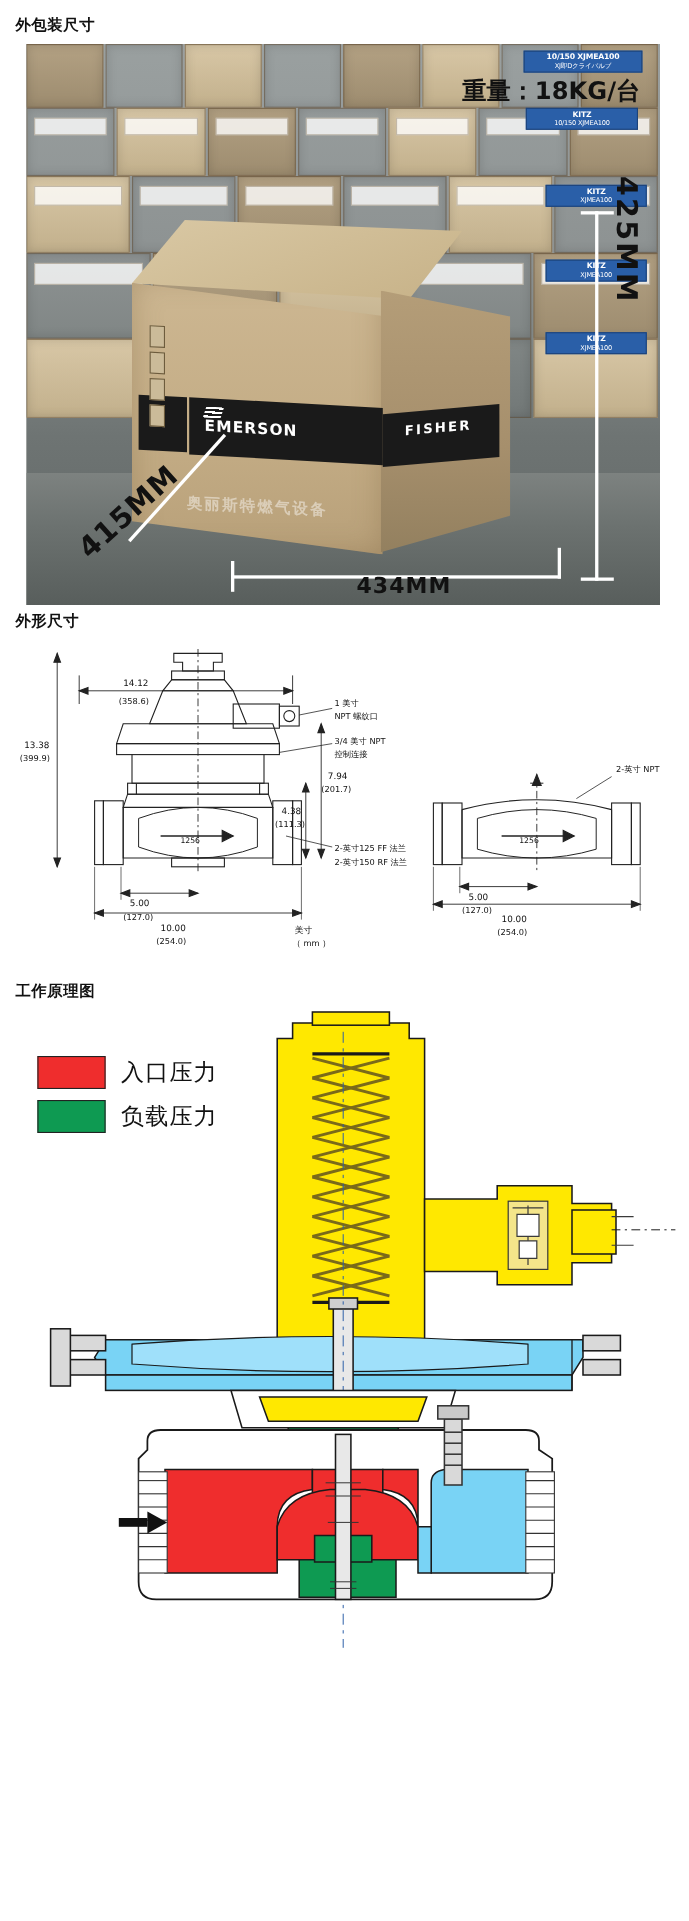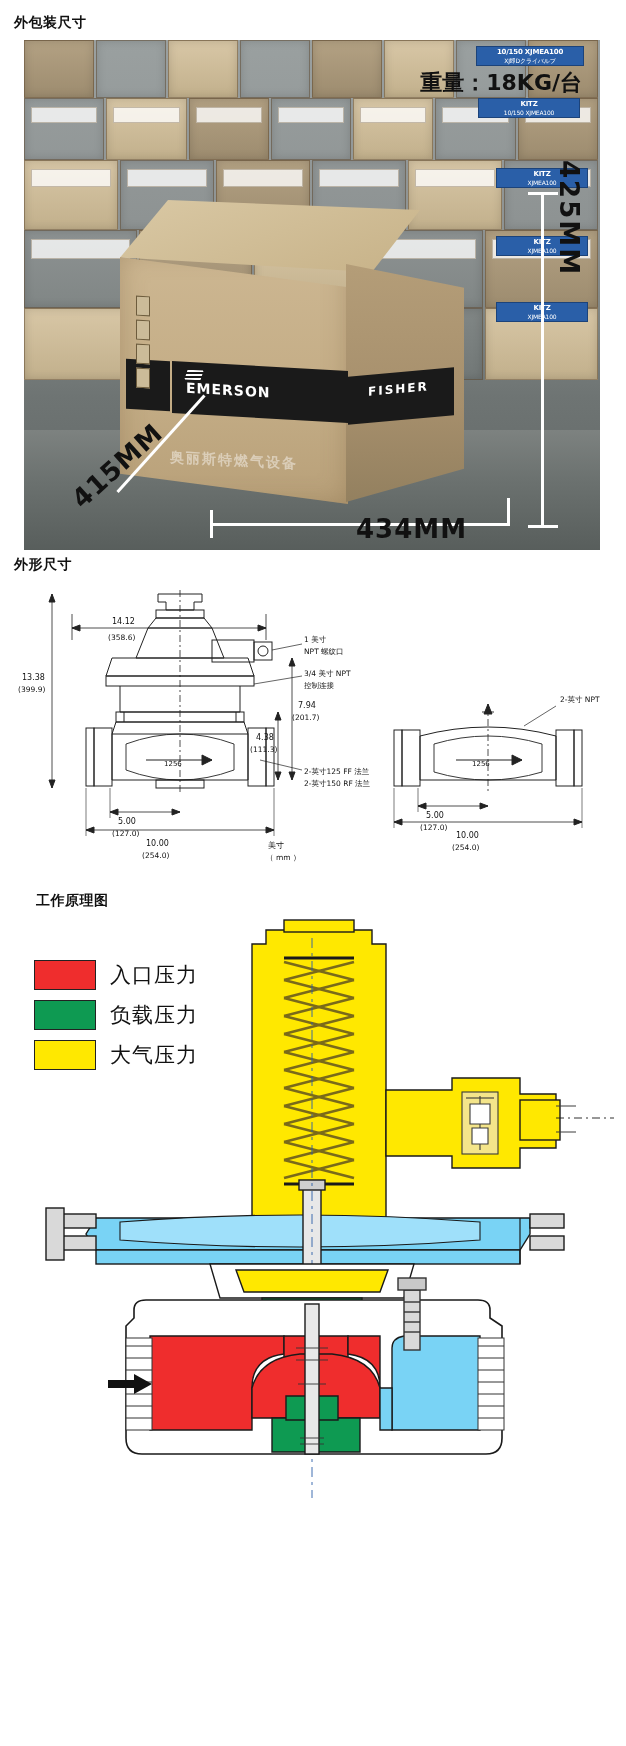--- a/index.html
+++ b/index.html
@@ -18,21 +18,21 @@
 
   .section-title {
     font-size: 14px;
     font-weight: bold;
     color: #111;
     padding: 0 0 0 14px;
     letter-spacing: 0.5px;
   }
   #title-packaging { padding-top: 14px; }
   #title-dimensions { padding-top: 6px; }
-  #title-principle { padding-top: 18px; margin-left: 22px; }
+  #title-principle { padding-top: 18px; }
 
   
   .photo-wrap {
     position: relative;
     width: 576px;
     height: 510px;
     margin: 8px 0 0 24px;
     overflow: hidden;
     background: #8b8f8c;
   }
@@ -117,21 +117,21 @@
     font-size: 14px; letter-spacing: 2px; transform: skewY(3deg); font-weight: bold;
   }
 
   
   .dim {
     position: absolute; color: #111; font-weight: bold;
     font-family: "DejaVu Sans", "Liberation Sans", sans-serif;
   }
   .dim-h { font-size: 26px; right: 16px; top: 120px;
     writing-mode: vertical-rl; letter-spacing: 2px; }
-  .dim-w { font-size: 26px; left: 300px; bottom: 6px; letter-spacing: 1px; margin-left: 32px; }
+  .dim-w { font-size: 20px; left: 300px; bottom: 6px; letter-spacing: 1px; }
   .dim-d { font-size: 26px; left: 62px; bottom: 36px;
     transform: rotate(-42deg); transform-origin: left bottom; letter-spacing: 1px; }
   .weight {
     position: absolute; right: 18px; top: 28px;
     font-size: 22px; font-weight: bold; color:#111;
   }
   .ruler { position:absolute; background:#fff; }
   .r-right { right: 56px; top: 152px; width: 3px; height: 336px; }
   .r-right-t { right: 42px; top: 152px; width: 30px; height: 3px; }
   .r-right-b { right: 42px; top: 485px; width: 30px; height: 3px; }
@@ -441,24 +441,20 @@
   <div class="principle-wrap">
 
     <div class="legend">
       <div class="legend-row">
         <span class="legend-sw" style="background:#ef2d2d"></span>
         <span class="legend-tx">入口压力</span>
       </div>
       <div class="legend-row">
         <span class="legend-sw" style="background:#0e9a52"></span>
         <span class="legend-tx">负载压力</span>
-      </div>
-      <div class="legend-row">
-        <span class="legend-sw" style="background:#ffe800"></span>
-        <span class="legend-tx">大气压力</span>
       </div>
     </div>
 
     <svg width="626" height="600" viewBox="0 0 626 600">
       <g stroke="#1a1a1a" stroke-width="1.4" fill="none">
 
         <path d="M266 26 L266 12 L372 12 L372 26 L386 26 L386 300 L252 300 L252 26 Z" fill="#ffe800"></path>
         <rect x="284" y="2" width="70" height="12" fill="#ffe800"></rect>
 
         <g stroke="#7a6a1a" stroke-width="2.6" fill="none">

